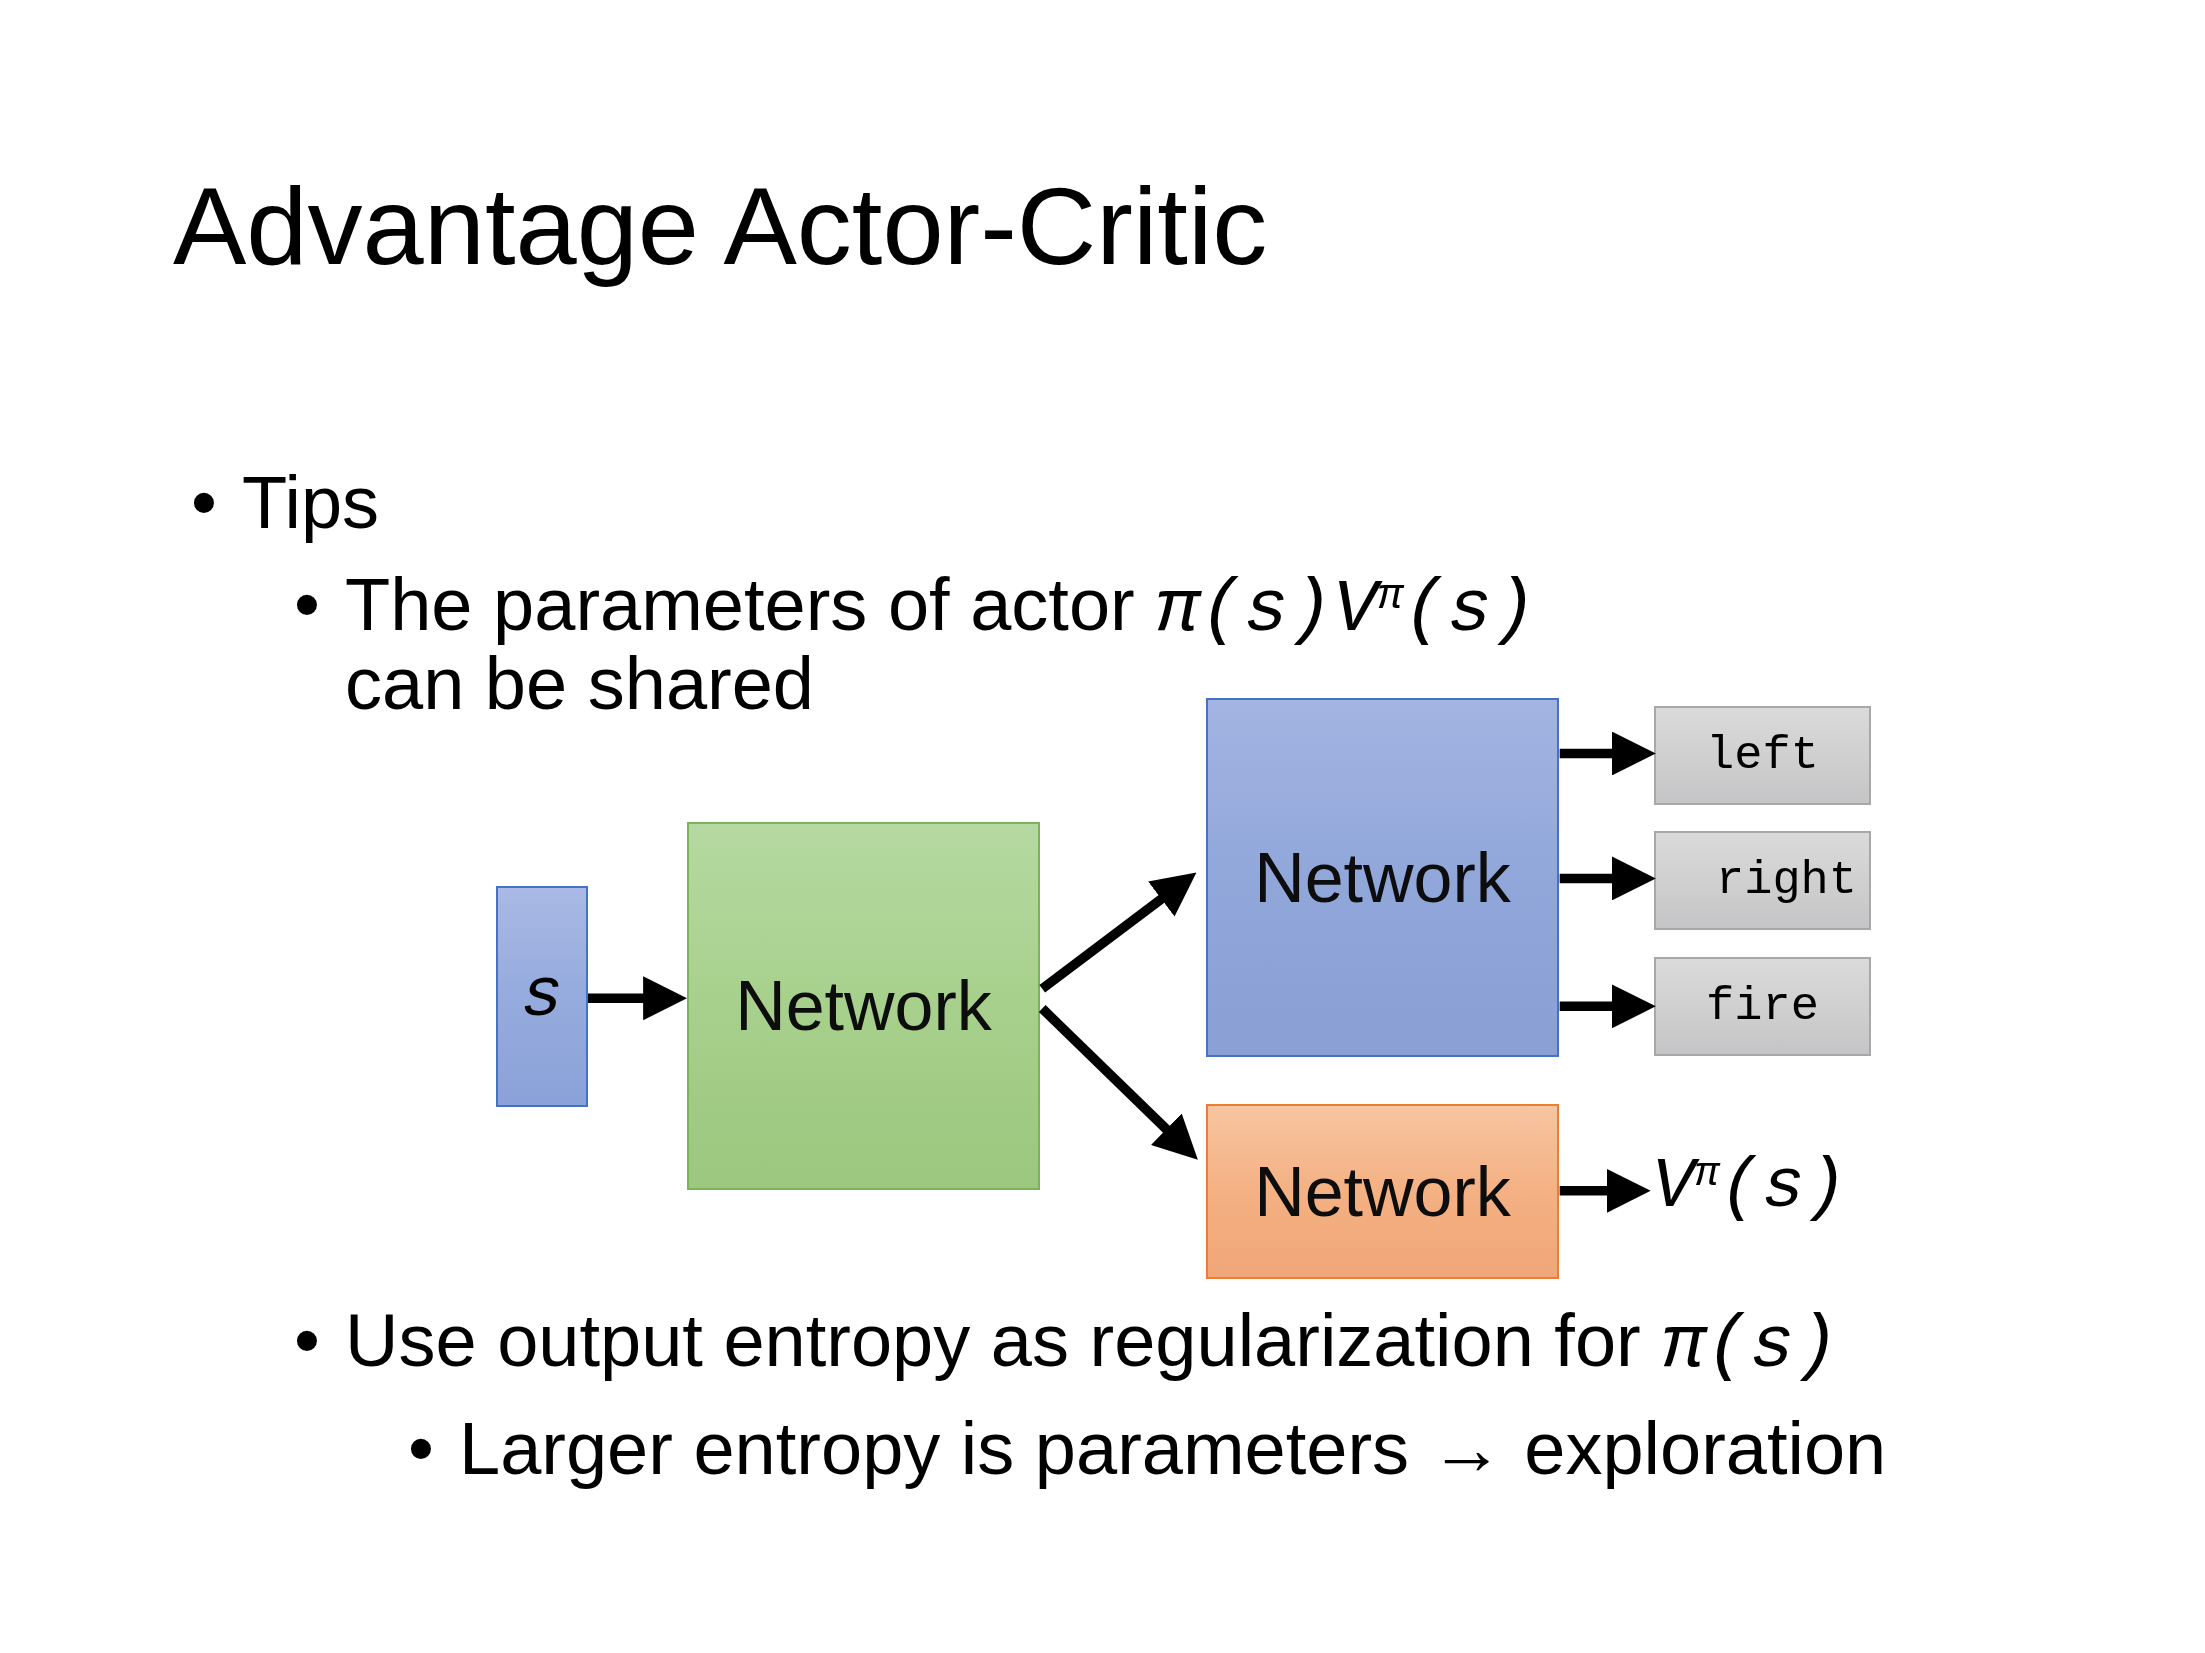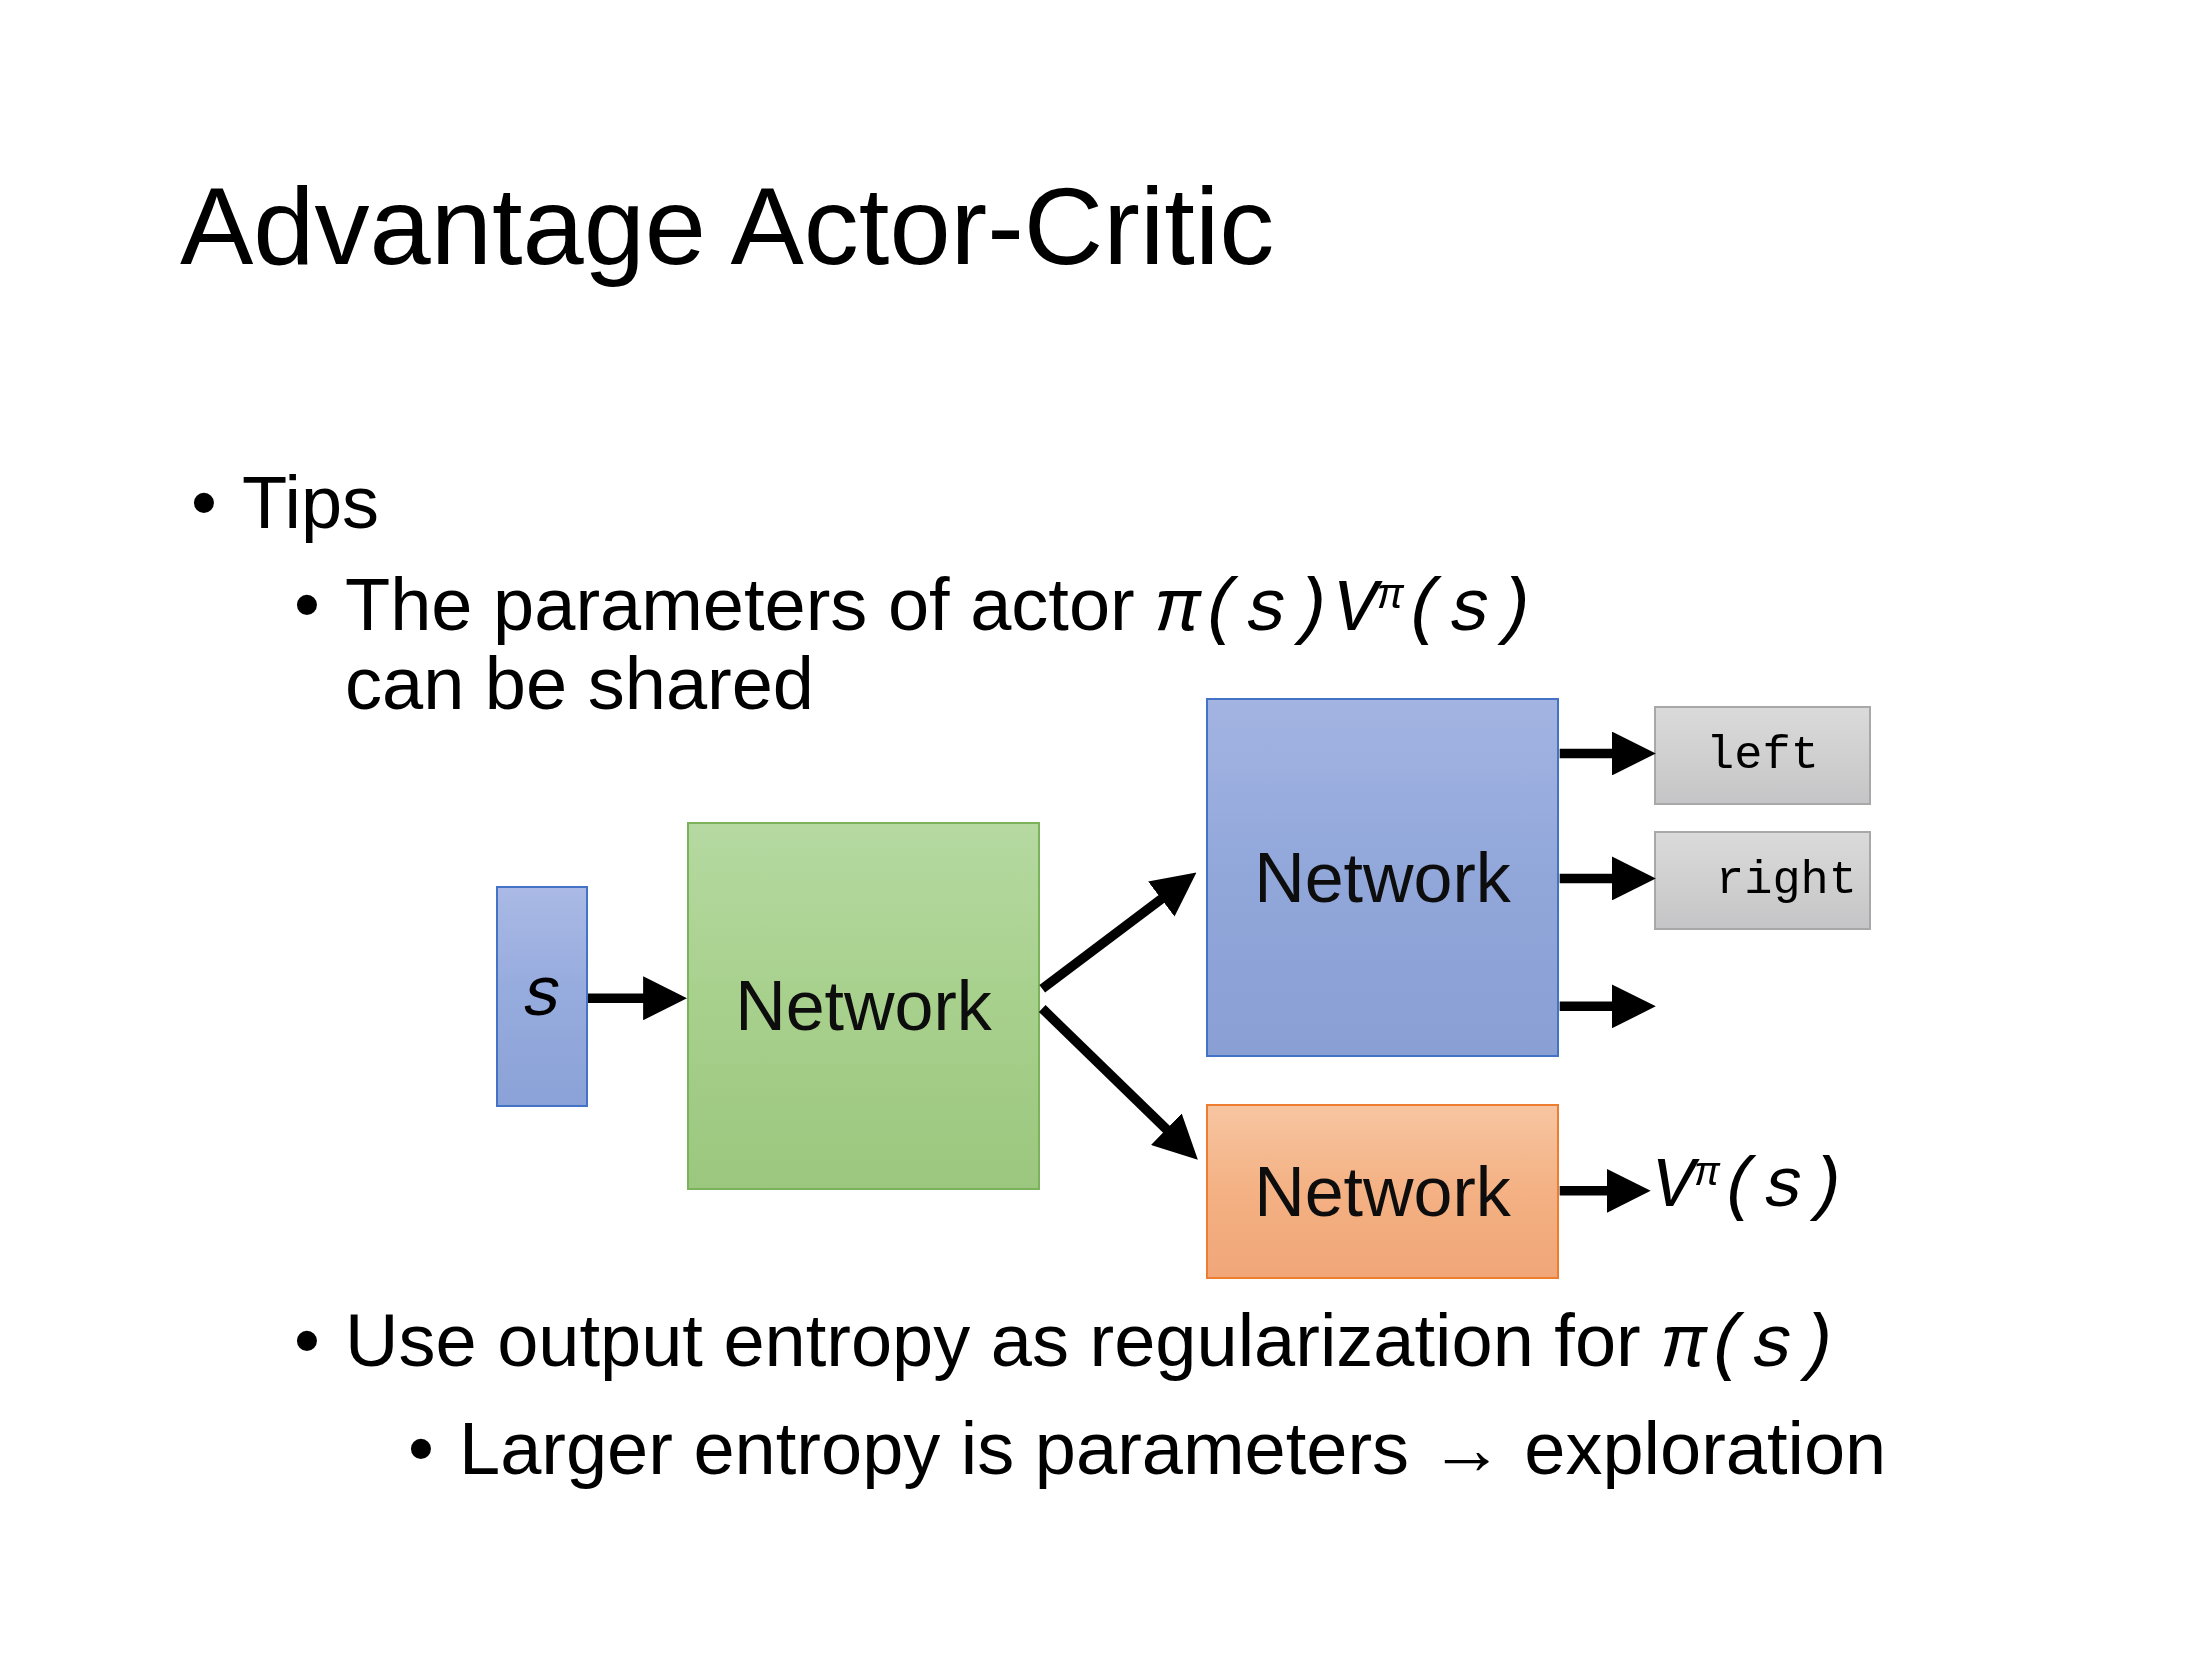--- a/index.html
+++ b/index.html
@@ -11,21 +11,21 @@
     position: relative;
     width: 2205px;
     height: 1654px;
     background: #ffffff;
     overflow: hidden;
     font-family: "Liberation Sans", sans-serif;
     color: #000000;
   }
   .title {
     position: absolute;
-    left: 180px;
+    left: 173px;
     top: 165px;
     font-size: 110px;
     line-height: 1.1;
     color: #000000;
     white-space: pre;
   }
   .line {
     position: absolute;
     font-size: 74px;
     line-height: 1.25;
@@ -149,20 +149,23 @@
   <div class="dbox critic-box">
     <span class="net-label">Network</span>
   </div>
 
   <div class="dbox action-box action-left">
     <span>left</span>
   </div>
   <div class="dbox action-box action-right">
     <span>right</span>
   </div>
+  <div class="dbox action-box action-fire">
+    <span>fire</span>
+  </div>
 
   <div class="value-label math">
     <span>V</span><span class="sup">π</span><span>(s)</span>
   </div>
 
   <svg class="arrows" viewBox="0 0 3000 2250" xmlns="http://www.w3.org/2000/svg">
     <defs>
       <marker id="ah" viewBox="0 0 6 6" refX="1" refY="3" markerWidth="4.6" markerHeight="4.6" orient="auto">
         <path d="M0,0 L6,3 L0,6 Z" fill="#000000"></path>
       </marker>

